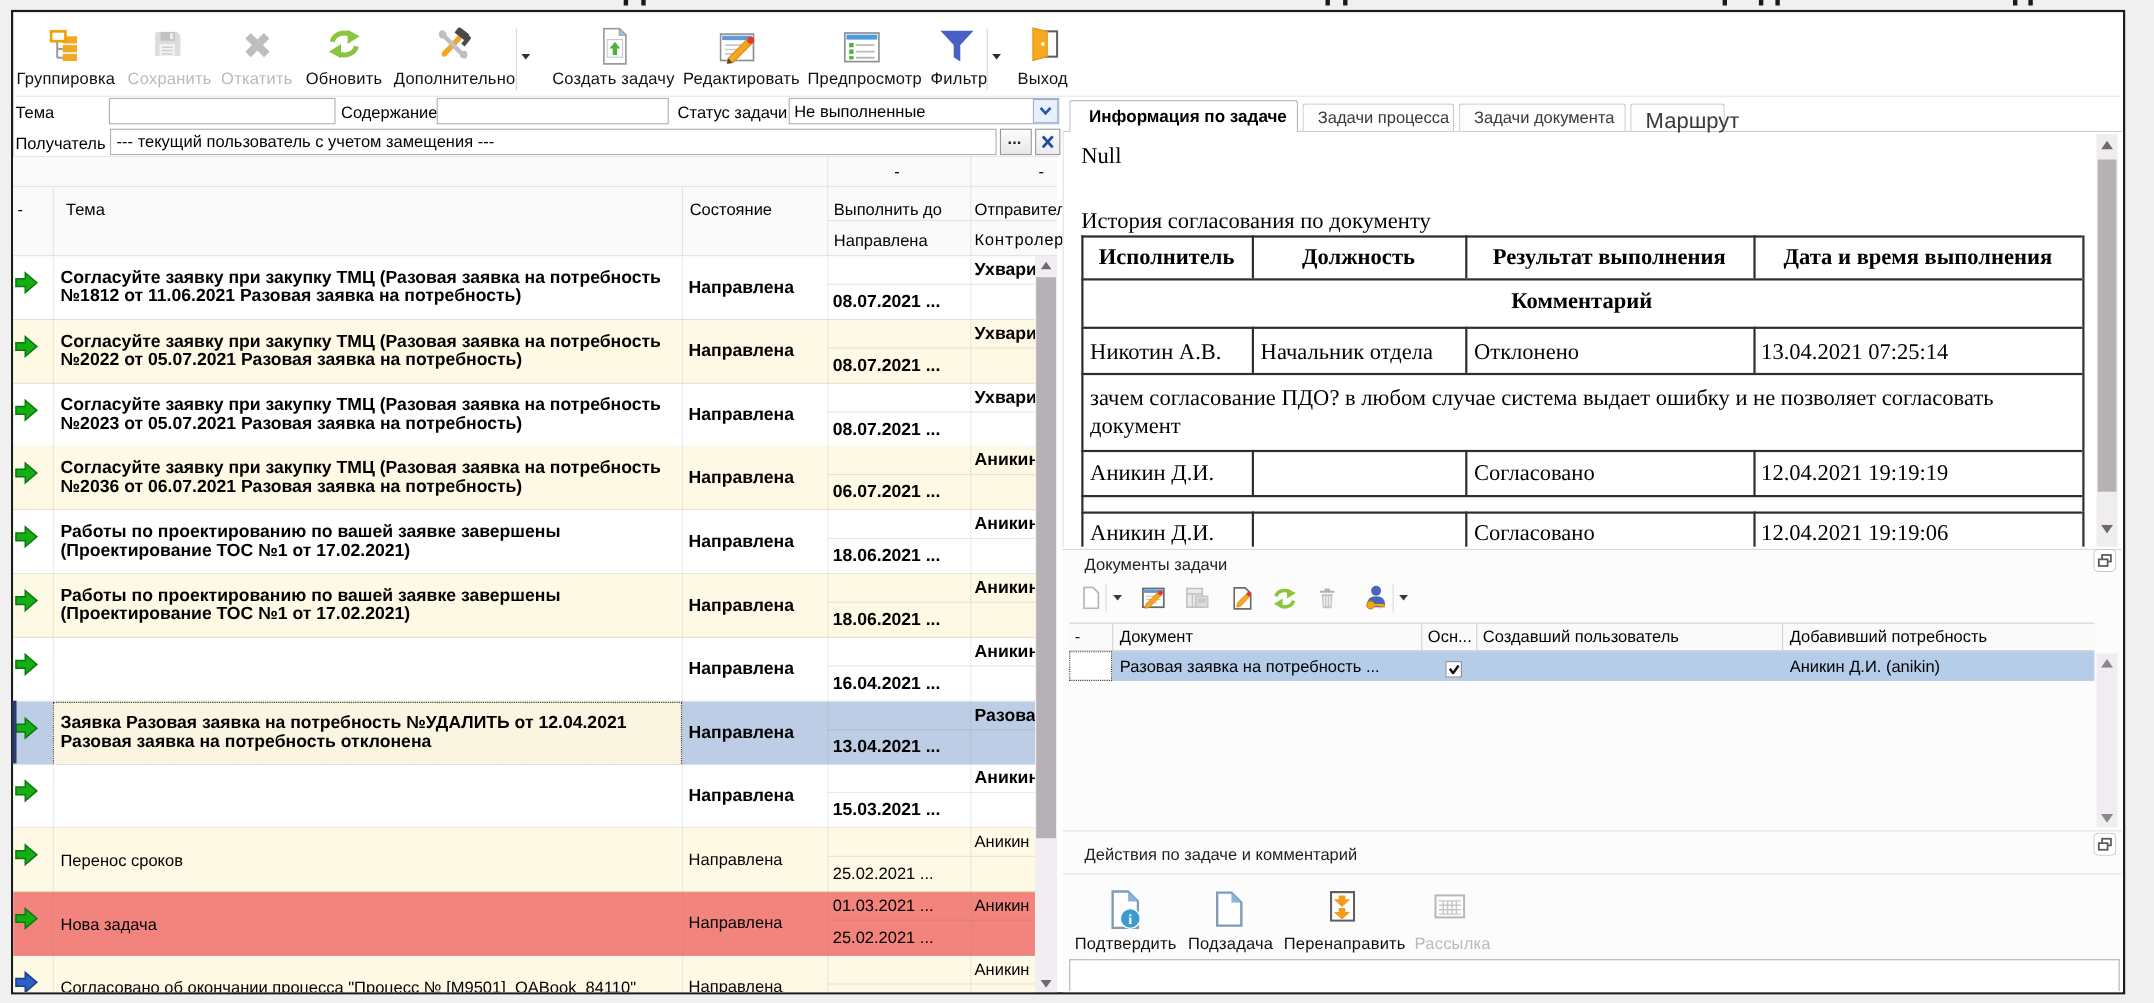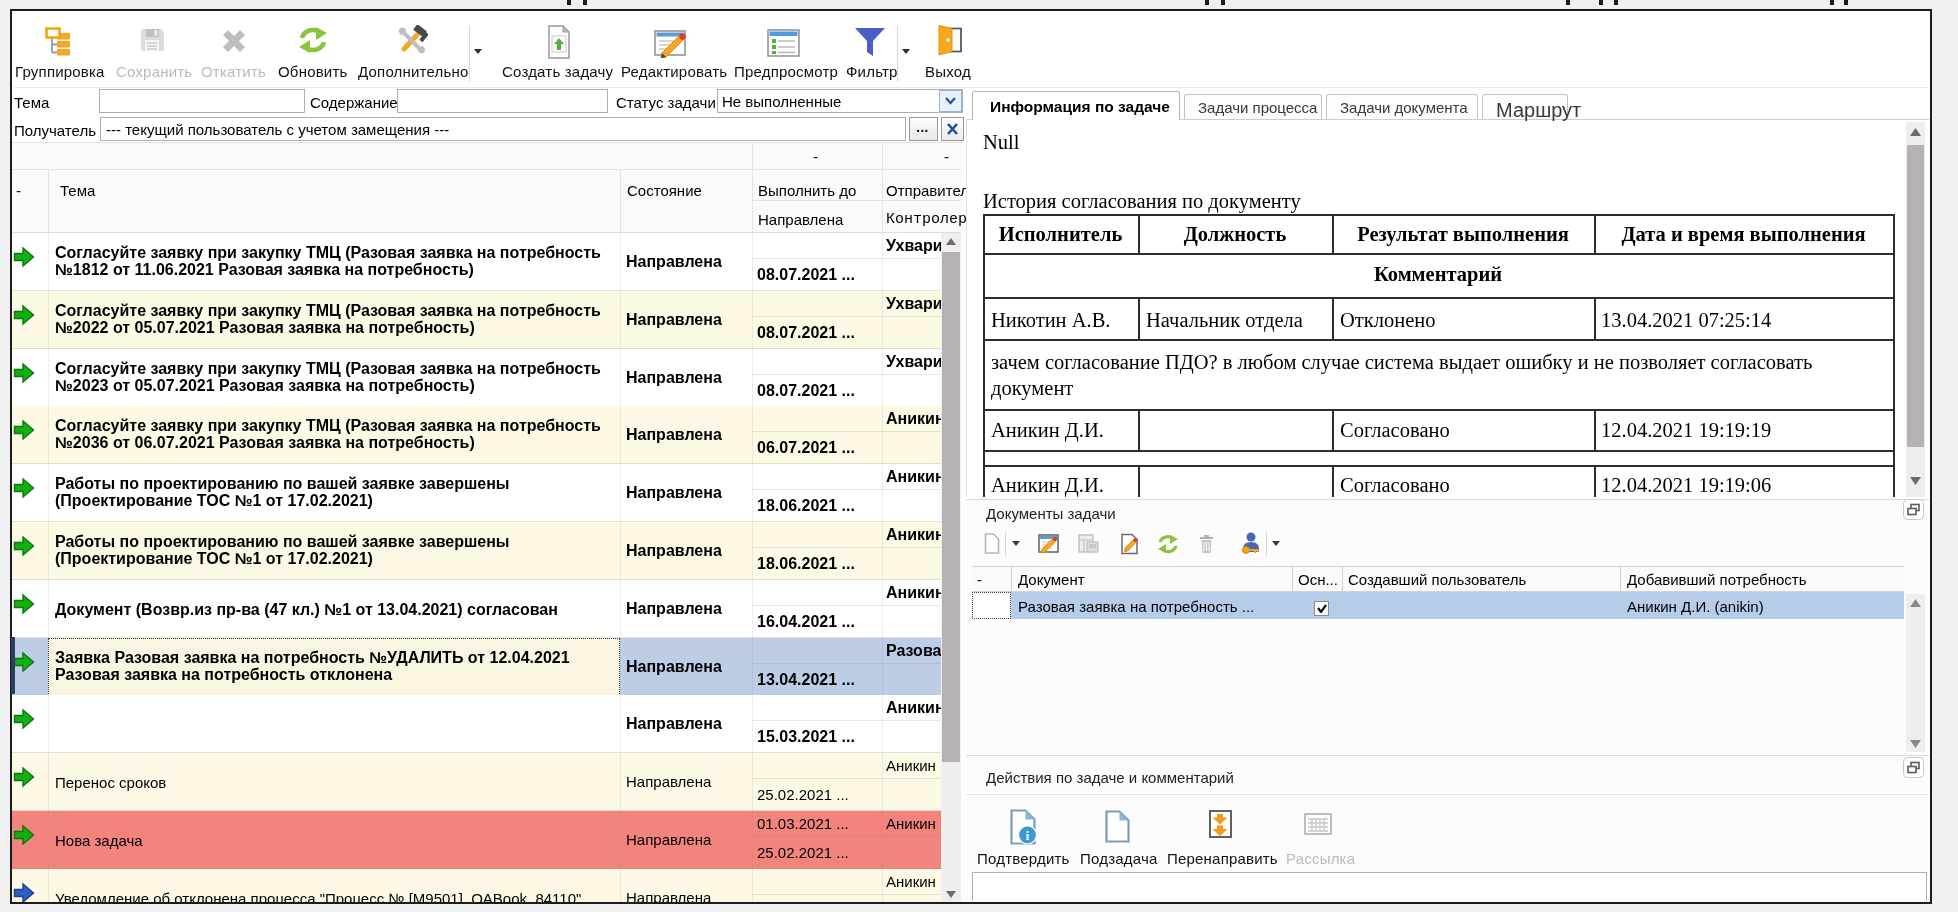--- a/index.html
+++ b/index.html
@@ -203,21 +203,20 @@
 <div class="a b" style="left:43px;top:301px;line-height:16.5px">Работы по проектированию по вашей заявке завершены<br>(Проектирование ТОС №1 от 17.02.2021)</div>
 <div class="a b" style="left:614px;top:309px">Направлена</div>
 <div class="a b" style="left:745px;top:322px">18.06.2021 ...</div>
 <div class="a b" style="left:874px;top:293px">Аникин</div>
 <div class="a" style="left:0;top:347px;width:929px;height:58px;background:#ffffff"></div>
 <div class="a" style="left:0;top:404px;width:929px;height:1px;background:rgba(150,140,120,0.25)"></div>
 <div class="a" style="left:740px;top:372px;width:189px;height:1px;background:rgba(130,130,130,0.18)"></div>
 <svg class="a" style="left:1px;top:360px" width="22" height="23" viewBox="0 0 22 23">
       <path d="M1.5 7.5 h8.5 v-5.5 l10.5 9 l-10.5 9 v-5.5 h-8.5 z" fill="#15ae15" stroke="#0a7a0a" stroke-width="1.4"></path>
     </svg>
-<div class="a b" style="left:43px;top:368px">Документ (Возвр.из пр-ва (47 кл.) №1 от 13.04.2021) согласован</div>
 <div class="a b" style="left:614px;top:367px">Направлена</div>
 <div class="a b" style="left:745px;top:380px">16.04.2021 ...</div>
 <div class="a b" style="left:874px;top:351px">Аникин</div>
 <div class="a" style="left:0;top:405px;width:36px;height:58px;background:#bccde5"></div>
 <div class="a" style="left:36px;top:405px;width:572px;height:58px;background:#faf5e1;border:1px dotted #3a3a3a"></div>
 <div class="a" style="left:608px;top:405px;width:321px;height:58px;background:#bccde5"></div>
 <div class="a" style="left:0;top:462px;width:929px;height:1px;background:rgba(150,140,120,0.25)"></div>
 <div class="a" style="left:740px;top:430px;width:189px;height:1px;background:rgba(130,130,130,0.18)"></div>
 <svg class="a" style="left:1px;top:418px" width="22" height="23" viewBox="0 0 22 23">
       <path d="M1.5 7.5 h8.5 v-5.5 l10.5 9 l-10.5 9 v-5.5 h-8.5 z" fill="#15ae15" stroke="#0a7a0a" stroke-width="1.4"></path>
@@ -255,21 +254,21 @@
 <div class="a t" style="left:614px;top:598px">Направлена</div>
 <div class="a t" style="left:745px;top:582px">01.03.2021 ...</div>
 <div class="a t" style="left:745px;top:611px">25.02.2021 ...</div>
 <div class="a t" style="left:874px;top:582px">Аникин</div>
 <div class="a" style="left:0;top:636px;width:929px;height:58px;background:#fdf9e4"></div>
 
 <div class="a" style="left:740px;top:661px;width:189px;height:1px;background:rgba(130,130,130,0.18)"></div>
 <svg class="a" style="left:1px;top:649px" width="22" height="23" viewBox="0 0 22 23">
       <path d="M1.5 7.5 h8.5 v-5.5 l10.5 9 l-10.5 9 v-5.5 h-8.5 z" fill="#2b62c4" stroke="#1b3f8a" stroke-width="1.4"></path>
     </svg>
-<div class="a t" style="left:43px;top:657px">Уведомление об отклонена процесса "Процесс № [М9501]_QABook_84110"</div>
+<div class="a t" style="left:43px;top:657px">Согласовано об окончании процесса "Процесс № [М9501]_QABook_84110"</div>
 <div class="a t" style="left:614px;top:656px">Направлена</div>
 <div class="a t" style="left:874px;top:640px">Аникин</div>
 <div class="a" style="left:36px;top:0;width:1px;height:669px;background:rgba(140,140,140,0.16)"></div>
 <div class="a" style="left:608px;top:0;width:1px;height:669px;background:rgba(140,140,140,0.16)"></div>
 <div class="a" style="left:740px;top:0;width:1px;height:669px;background:rgba(140,140,140,0.16)"></div>
 <div class="a" style="left:870px;top:0;width:1px;height:669px;background:rgba(140,140,140,0.16)"></div>
 </div>
 <div class="a" style="left:11px;top:637px;width:4px;height:57px;background:#2b3a67;z-index:5"></div>
 <div class="a" style="left:941px;top:233px;width:20px;height:669px;background:#f1eef1"></div>
 <div class="a" style="left:941px;top:233px;width:20px;height:17px;background:#f1eef1"></div>

